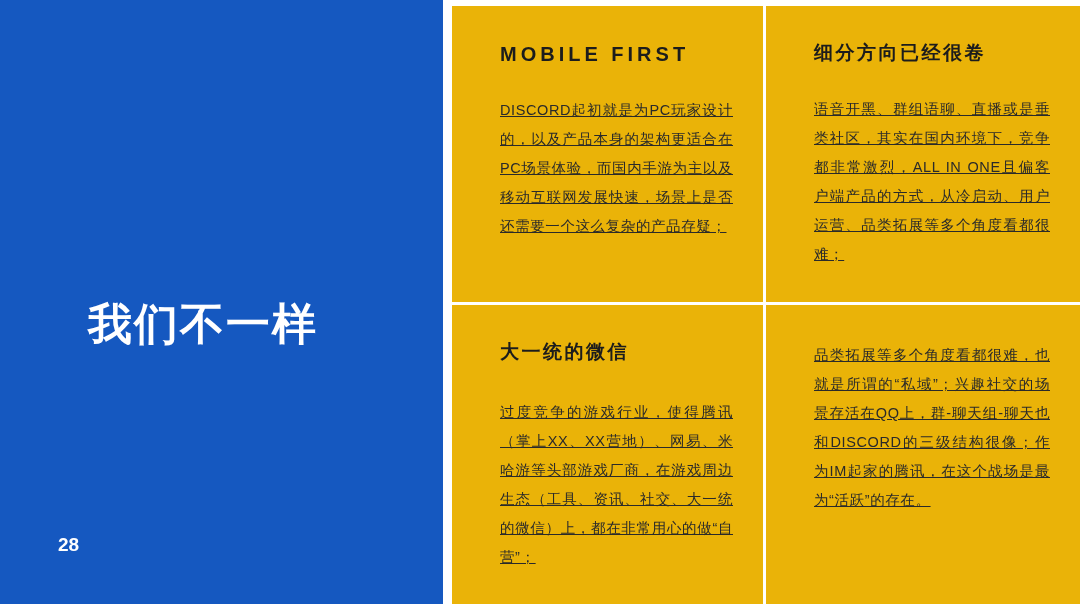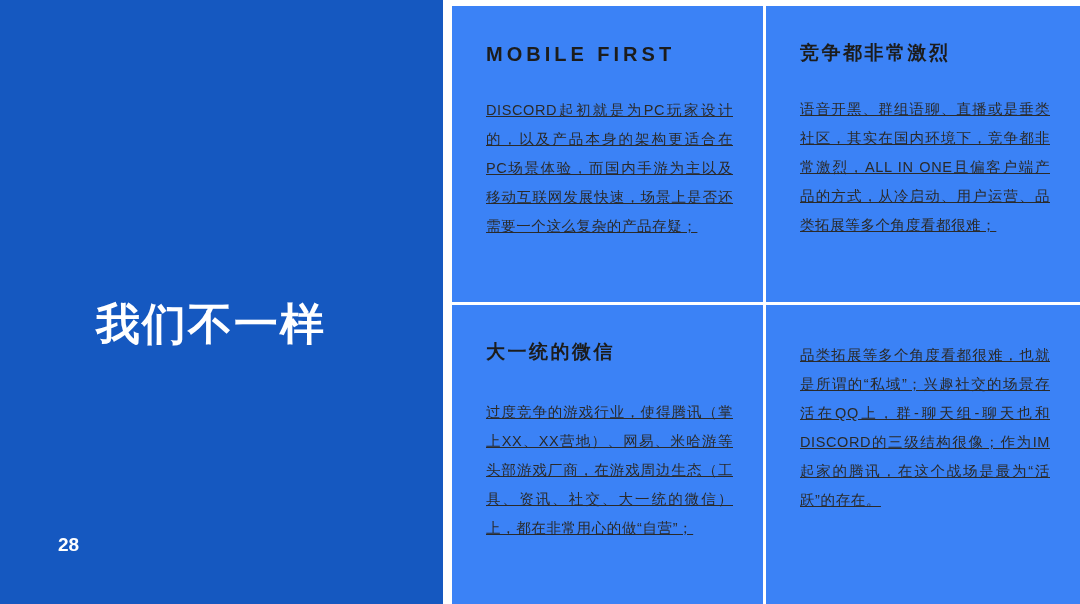--- a/index.html
+++ b/index.html
@@ -19,21 +19,21 @@
   
   .left-panel {
     width: 443px;
     height: 604px;
     background: #1558c0;
     position: relative;
     flex: 0 0 443px;
   }
   .slide-title {
     position: absolute;
-    left: 96px;
+    left: 88px;
     top: 295px;
     color: #ffffff;
     font-size: 44px;
     font-weight: bold;
     letter-spacing: 2px;
     white-space: nowrap;
   }
   .page-number {
     position: absolute;
     left: 58px;
@@ -53,22 +53,22 @@
   .grid {
     display: grid;
     grid-template-columns: 1fr 1fr;
     grid-template-rows: 1fr 1fr;
     width: 628px;
     height: 598px;
     background: #ffffff;
   }
   .cell {
     position: relative;
-    background: #3b82f6;
-    padding: 36px 30px 20px 34px;
+    background: #eab308;
+    padding: 36px 30px 20px 48px;
     overflow: hidden;
   }
   .cell-tl { border-right: 3px solid #ffffff; border-bottom: 3px solid #ffffff; }
   .cell-tr { border-bottom: 3px solid #ffffff; }
   .cell-bl { border-right: 3px solid #ffffff; }
   .cell-br { }
   .cell h3 {
     font-size: 19px;
     font-weight: bold;
     color: #1c1c1c;
@@ -99,21 +99,21 @@
 
   <div class="right-panel">
     <div class="grid">
 
       <div class="cell cell-tl">
         <h3 class="latin">MOBILE FIRST</h3>
         <p>DISCORD起初就是为PC玩家设计的，以及产品本身的架构更适合在PC场景体验，而国内手游为主以及移动互联网发展快速，场景上是否还需要一个这么复杂的产品存疑；</p>
       </div>
 
       <div class="cell cell-tr">
-        <h3>竞争都非常激烈</h3>
+        <h3>细分方向已经很卷</h3>
         <p>语音开黑、群组语聊、直播或是垂类社区，其实在国内环境下，竞争都非常激烈，ALL IN ONE且偏客户端产品的方式，从冷启动、用户运营、品类拓展等多个角度看都很难；</p>
       </div>
 
       <div class="cell cell-bl">
         <h3>大一统的微信</h3>
         <p>过度竞争的游戏行业，使得腾讯（掌上XX、XX营地）、网易、米哈游等头部游戏厂商，在游戏周边生态（工具、资讯、社交、大一统的微信）上，都在非常用心的做“自营”；</p>
       </div>
 
       <div class="cell cell-br">
         <p>品类拓展等多个角度看都很难，也就是所谓的“私域”；兴趣社交的场景存活在QQ上，群-聊天组-聊天也和DISCORD的三级结构很像；作为IM起家的腾讯，在这个战场是最为“活跃”的存在。</p>

